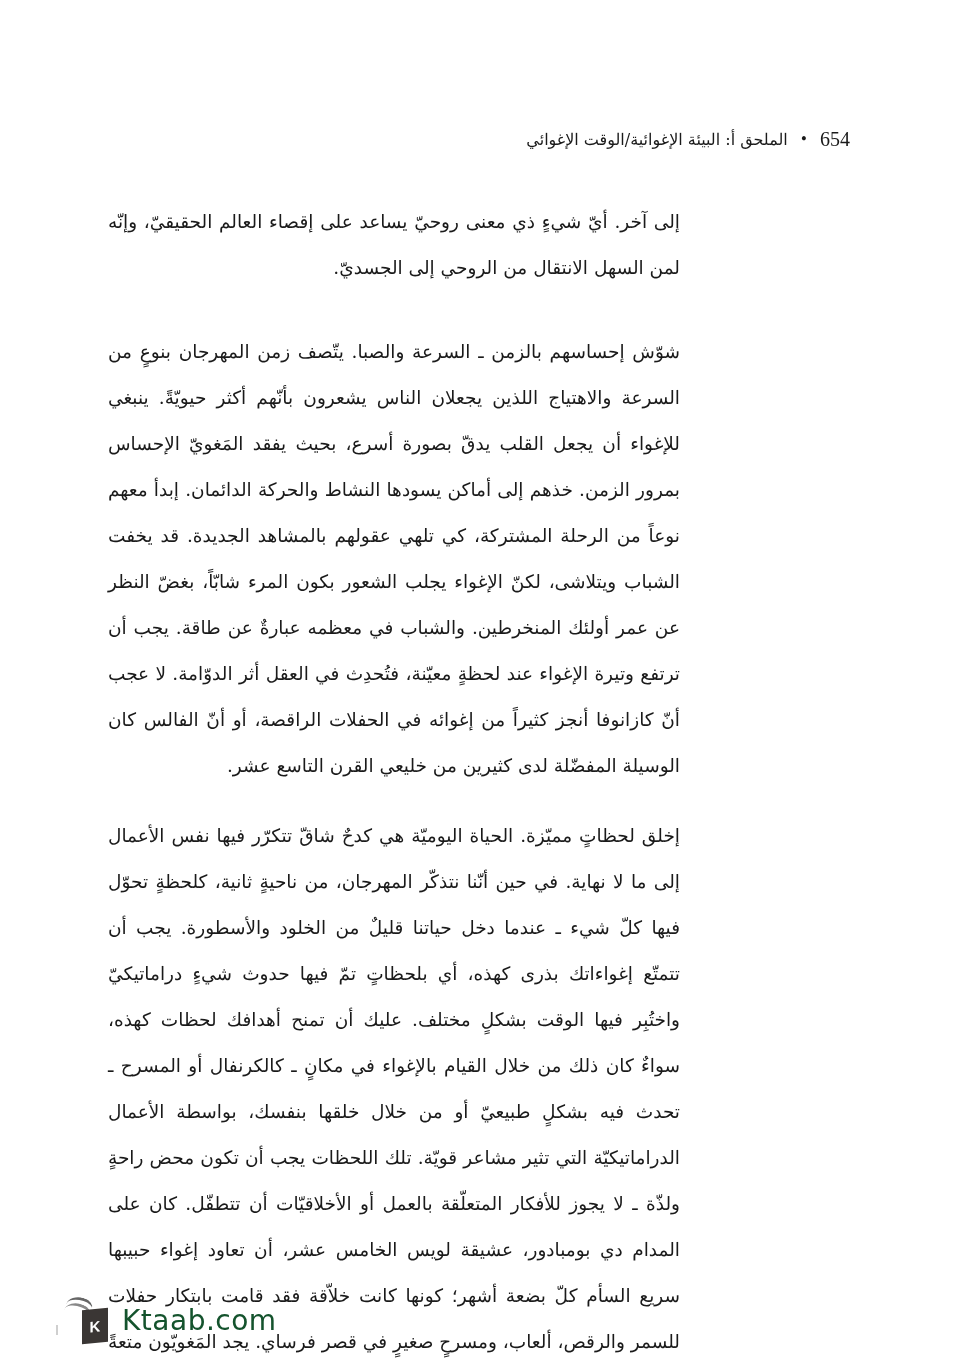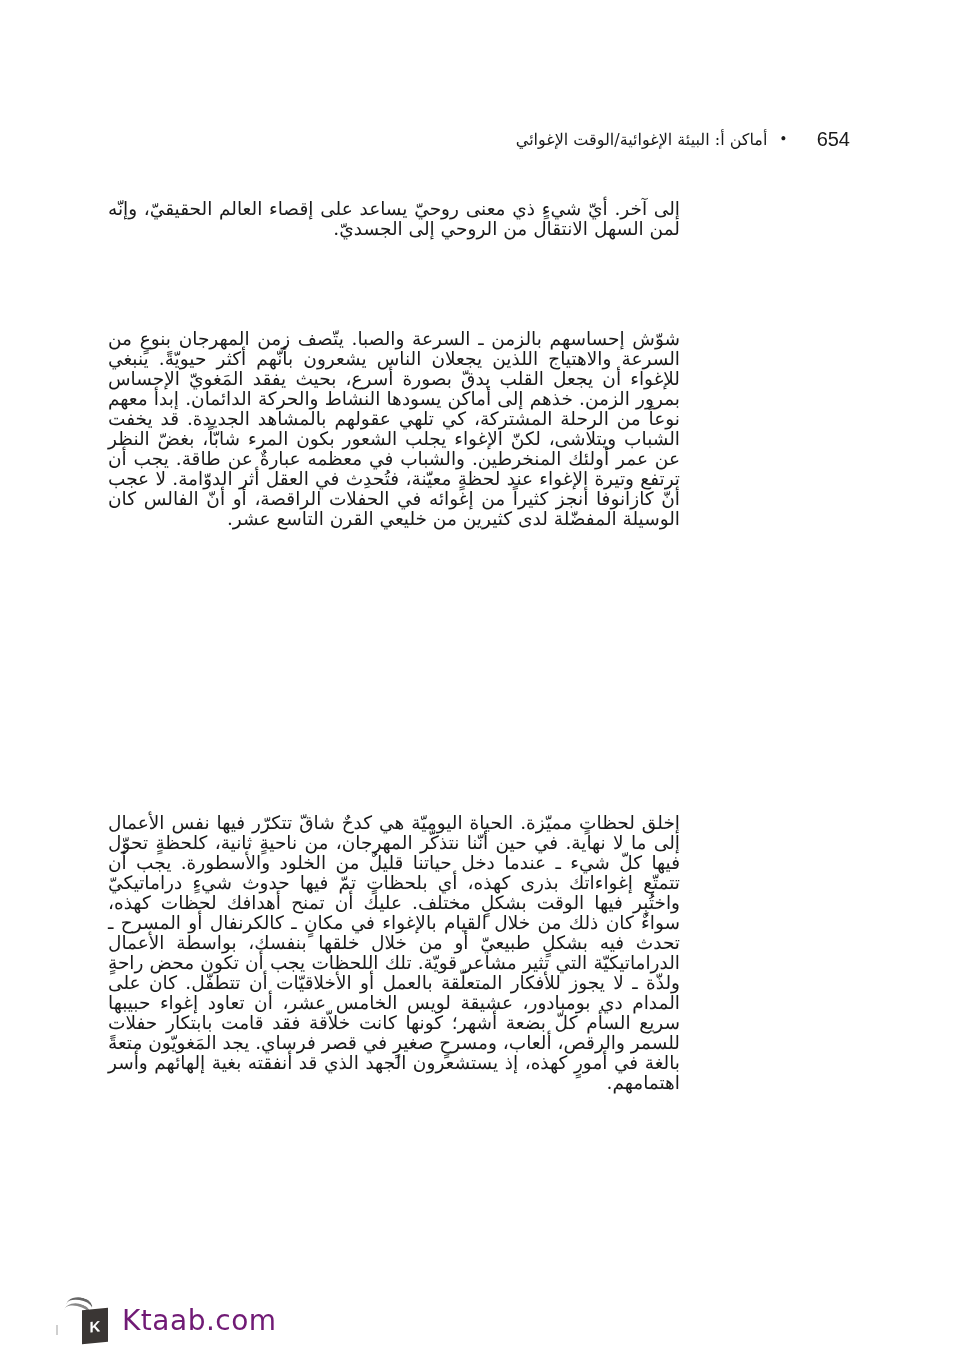--- a/index.html
+++ b/index.html
@@ -28,39 +28,38 @@
       width: 370px;
       height: 30px;
       direction: rtl;
       display: flex;
       align-items: center;
       justify-content: flex-start;
       gap: 12px;
       font-size: 17px;
     }
     .page-number {
-      font-family: Liberation Sans, sans-serif;
+      font-family: Liberation Serif, serif;
       font-size: 20px;
-      margin-left: 17px;
     }
     .header-bullet {
       font-size: 14px;
     }
     .header-title {
       font-size: 16px;
     }
     .body-text {
       position: absolute;
       left: 108px;
       width: 572px;
       direction: rtl;
       text-align: justify;
       text-align-last: right;
       font-size: 18.5px;
-      line-height: 20px;
+      line-height: 46px;
     }
     .p1 { top: 180px; }
     .p2 { top: 310px; }
     .p3 { top: 794px; }
     .para-lead {
     }
     .logo {
       position: absolute;
       left: 62px;
       top: 1295px;
@@ -105,41 +104,41 @@
       font-family: "Liberation Sans", sans-serif;
       font-weight: bold;
       font-size: 15px;
       display: flex;
       align-items: center;
       justify-content: center;
     }
     .logo-text {
       font-family: "DejaVu Sans", sans-serif;
       font-size: 28px;
-      color: #701a75;
+      color: #14532d;
       letter-spacing: 0.5px;
     }
     .edge-mark {
       position: absolute;
       left: 56px;
       top: 1325px;
       width: 2px;
       height: 10px;
       background: #cfcfcf;
     }
   </style>
 </head>
 <body>
 
 <div class="page">
 
   <div class="running-header">
     <span class="page-number">654</span>
     <span class="header-bullet">•</span>
-    <span class="header-title">أماكن أ: البيئة الإغوائية/الوقت الإغوائي</span>
+    <span class="header-title">الملحق أ: البيئة الإغوائية/الوقت الإغوائي</span>
   </div>
 
   <p class="body-text p1">
     <span>إلى آخر. أيّ شيءٍ ذي معنى روحيّ يساعد على إقصاء العالم الحقيقيّ، وإنّه لمن السهل الانتقال من الروحي إلى الجسديّ.</span>
   </p>
 
   <p class="body-text p2">
     <span class="para-lead">شوّش إحساسهم بالزمن ـ السرعة والصبا.</span><span> يتّصف زمن المهرجان بنوعٍ من السرعة والاهتياج اللذين يجعلان الناس يشعرون بأنّهم أكثر حيويّةً. ينبغي للإغواء أن يجعل القلب يدقّ بصورة أسرع، بحيث يفقد المَغويّ الإحساس بمرور الزمن. خذهم إلى أماكن يسودها النشاط والحركة الدائمان. إبدأ معهم نوعاً من الرحلة المشتركة، كي تلهي عقولهم بالمشاهد الجديدة. قد يخفت الشباب ويتلاشى، لكنّ الإغواء يجلب الشعور بكون المرء شابّاً، بغضّ النظر عن عمر أولئك المنخرطين. والشباب في معظمه عبارةٌ عن طاقة. يجب أن ترتفع وتيرة الإغواء عند لحظةٍ معيّنة، فتُحدِث في العقل أثر الدوّامة. لا عجب أنّ كازانوفا أنجز كثيراً من إغوائه في الحفلات الراقصة، أو أنّ الفالس كان الوسيلة المفضّلة لدى كثيرين من خليعي القرن التاسع عشر.</span>
   </p>
 

